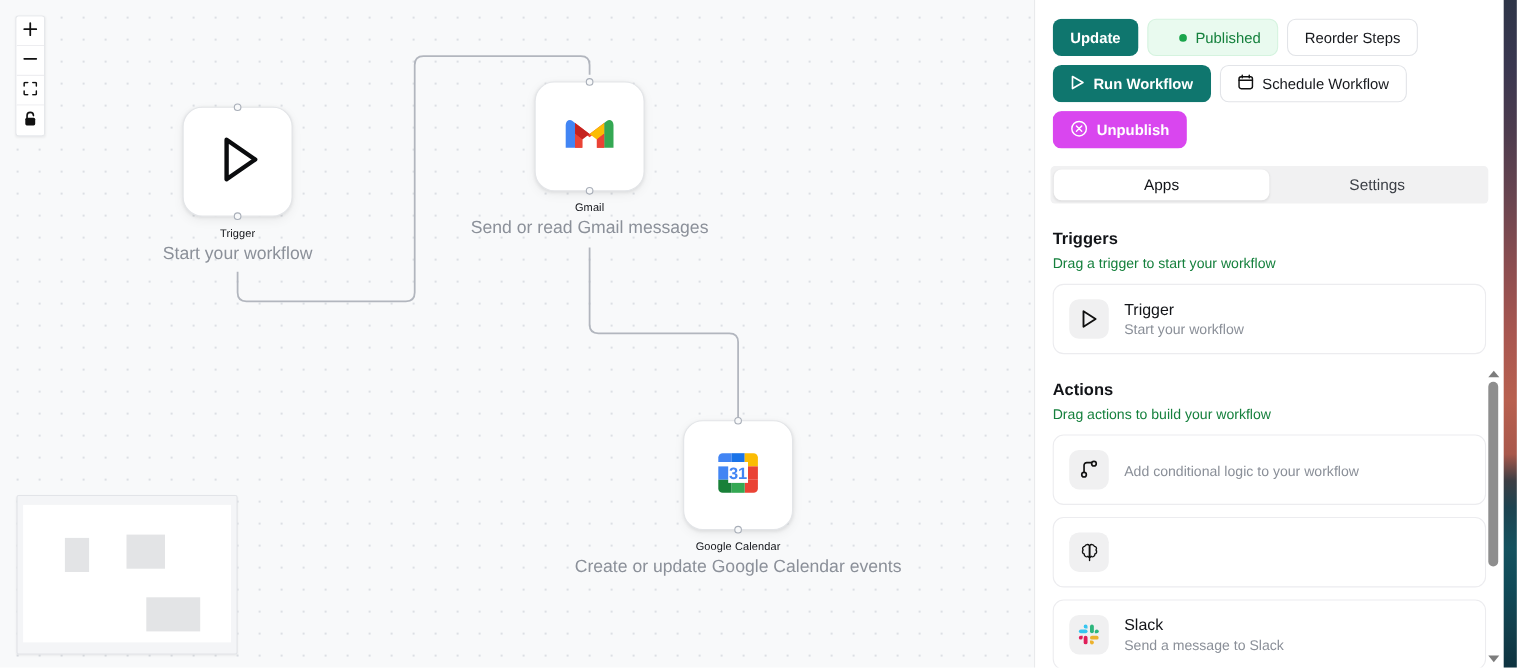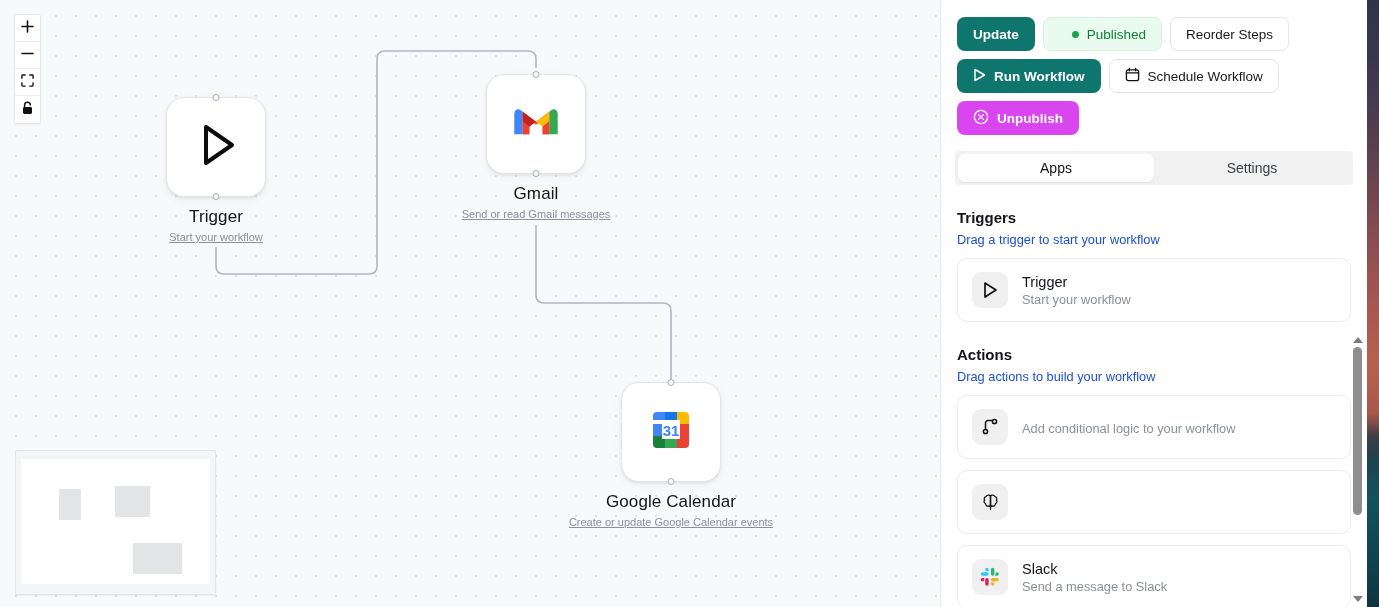--- a/index.html
+++ b/index.html
@@ -35,22 +35,22 @@
   .node {
     position: absolute; width: 100px; height: 100px;
     background: #ffffff; border: 1px solid #e3e5e8; border-radius: 18px;
     box-shadow: 0 1px 3px rgba(0,0,0,0.07), 0 3px 10px rgba(0,0,0,0.05);
     display: flex; align-items: center; justify-content: center;
   }
   .node-label {
     position: absolute; text-align: center; width: 300px;
     left: 50%; transform: translateX(-50%); top: 110px;
   }
-  .node-title { font-size: 17px; color: #111318; font-weight: 400; letter-spacing: .1px; }
-  .node-sub { font-size: 11px; color: #8b9099; margin-top: 4px; text-decoration: underline; }
+  .node-title { font-size: 10px; color: #111318; font-weight: 400; letter-spacing: .1px; }
+  .node-sub { font-size: 16px; color: #8b9099; margin-top: 4px; }
   .handle {
     position: absolute; width: 7px; height: 7px; border-radius: 50%;
     background: #f8f9fa; border: 1.3px solid #a8aeb8; left: 50%;
     transform: translateX(-50%);
   }
   .handle.top { top: -4px; }
   .handle.bot { bottom: -4px; }
   .node-wrap { position: absolute; width: 100px; height: 100px; }
 
   
@@ -103,21 +103,21 @@
     padding: 3px; display: flex; height: 34px;
   }
   .tab {
     flex: 1; display: flex; align-items: center; justify-content: center;
     font-size: 14px; color: #3b3f46; border-radius: 7px; cursor: pointer;
   }
   .tab.active { background: #fff; color: #111318; box-shadow: 0 1px 2px rgba(0,0,0,.07); }
 
   .panel-body { flex: 1; overflow: hidden; position: relative; padding: 0 16px; }
   .sec-title { font-size: 15px; font-weight: 700; color: #121418; margin-top: 24px; }
-  .sec-sub { font-size: 12.8px; color: #1d4ed8; margin-top: 6px; }
+  .sec-sub { font-size: 12.8px; color: #15803d; margin-top: 6px; }
   .card {
     margin-top: 11px; border: 1px solid #ececef; border-radius: 10px;
     background: #fff; padding: 13px 14px; display: flex; align-items: center; gap: 14px;
     cursor: grab;
   }
   .card-ico {
     width: 36px; height: 36px; border-radius: 9px; background: #f0f0f1;
     display: flex; align-items: center; justify-content: center; flex: 0 0 36px;
   }
   .card-t { font-size: 14.5px; color: #121418; }

